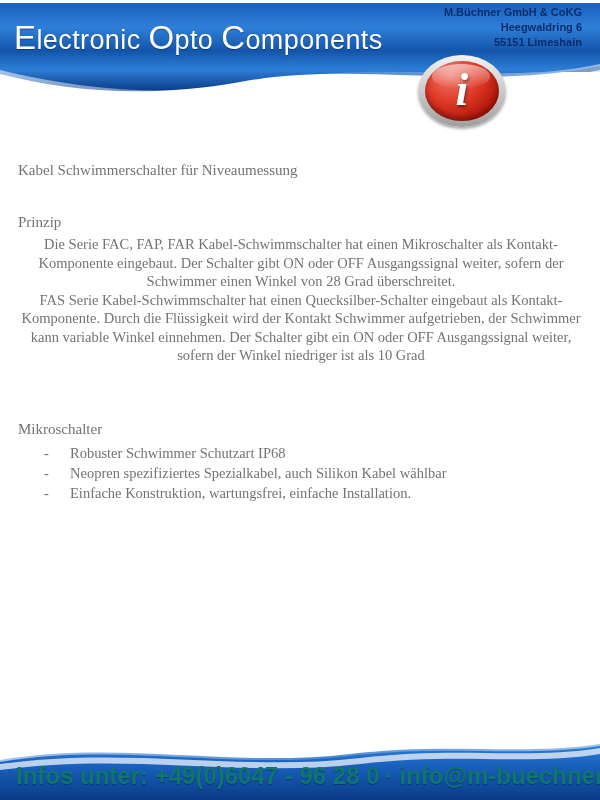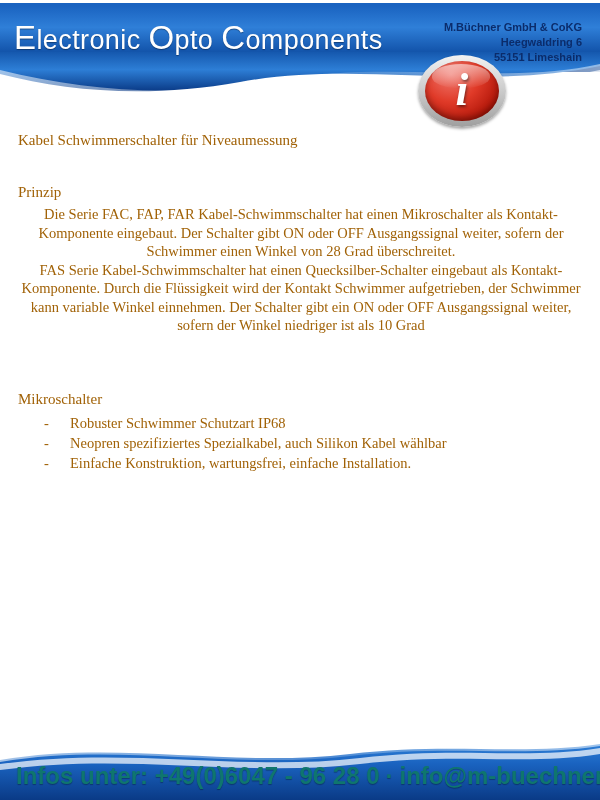--- a/index.html
+++ b/index.html
@@ -56,21 +56,21 @@
     color: #ffffff;
     letter-spacing: 0.4px;
     white-space: nowrap;
     text-shadow: 0 1px 1px rgba(0,0,0,0.35);
   }
   .brand .cap {
     font-size: 33px;
   }
   .addr {
     position: absolute;
-    top: 20px;
+    top: 5px;
     right: 18px;
     text-align: right;
     font-family: "Liberation Sans", sans-serif;
     font-size: 11px;
     font-weight: bold;
     color: #0b2c6b;
     line-height: 15px;
   }
 
   
@@ -120,24 +120,24 @@
     font-style: italic;
     font-weight: bold;
     font-size: 46px;
     color: #ffffff;
     text-shadow: 1px 2px 3px rgba(0,0,0,0.45);
   }
 
   
   .content {
     position: absolute;
-    top: 130px;
+    top: 160px;
     left: 18px;
     width: 566px;
-    color: #a16207;
+    color: #737373;
   }
   .doc-title {
     font-size: 15px;
     line-height: 20px;
     margin-bottom: 24px;
   }
   .section-head {
     font-size: 15px;
     line-height: 20px;
     margin-bottom: 3px;

